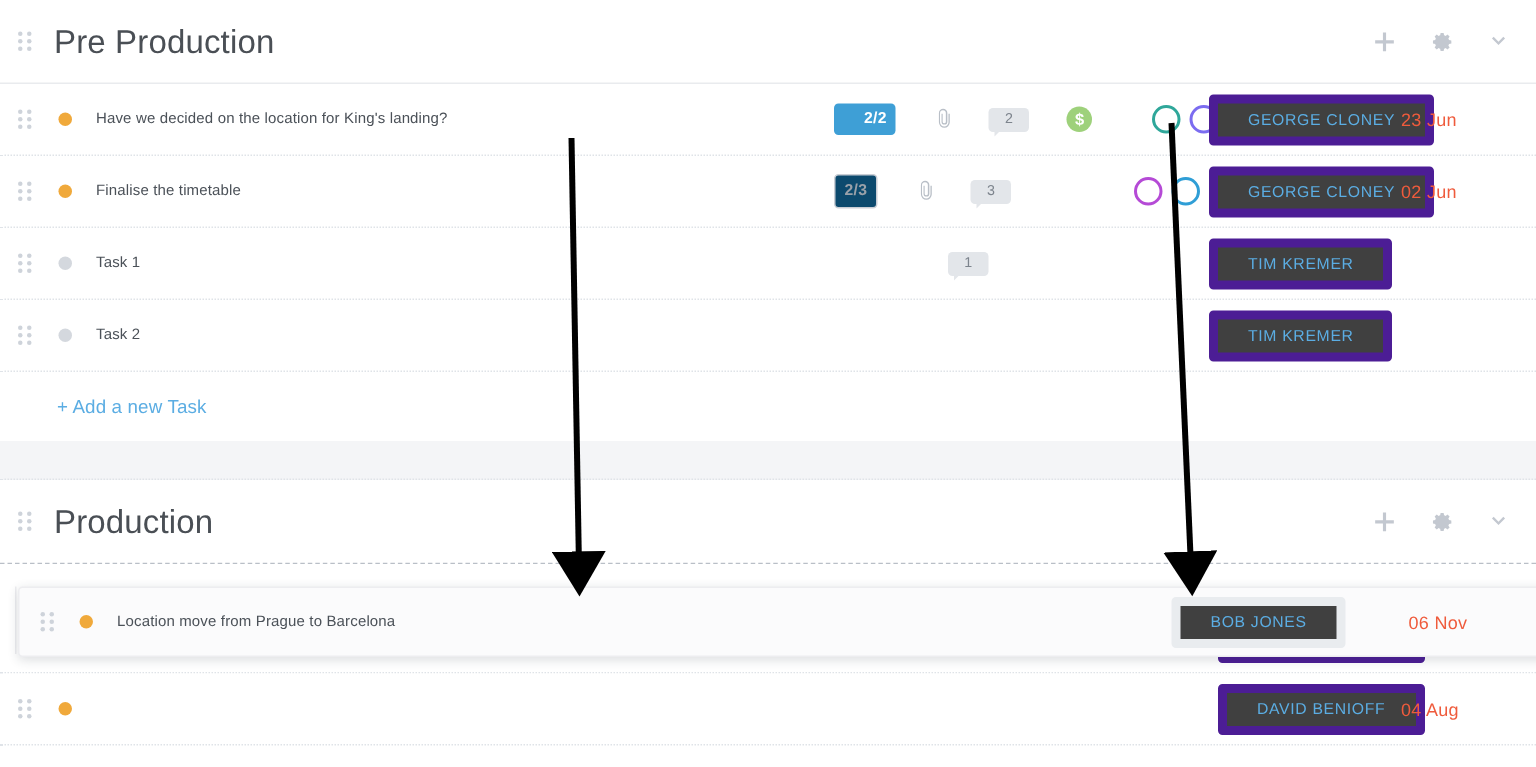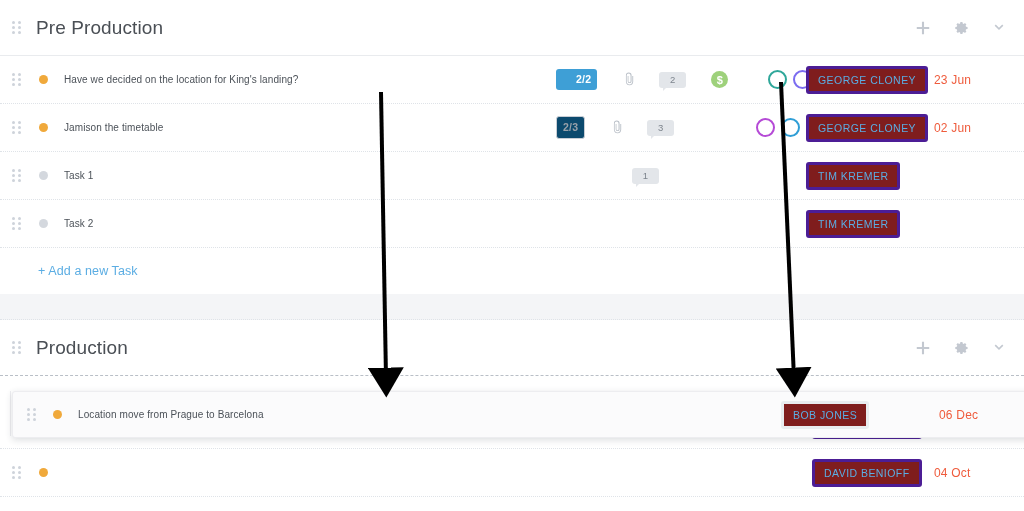--- a/index.html
+++ b/index.html
@@ -11,21 +11,21 @@
   .app{position:relative;width:1024px;height:511px;background:#fff;}
 
   
   .section-head{
     position:relative;height:55px;background:#fff;
     border-bottom:1px solid #e9ebee;
     display:flex;align-items:center;
   }
   .section-head.production{border-bottom:none;}
   .sec-title{
-    font-size:19px;color:#4a4f55;font-weight:400;letter-spacing:.1px;
+    font-size:22px;color:#4a4f55;font-weight:400;letter-spacing:.1px;
     margin-left:12px;
     text-align:right;
   }
   .head-actions{
     position:absolute;right:16px;top:0;height:100%;
     display:flex;align-items:center;gap:20px;
   }
   .hicon{width:18px;height:18px;display:block;color:#c3c8d0;}
   .hicon svg{display:block;width:18px;height:18px;fill:currentColor;}
 
@@ -80,23 +80,23 @@
     margin-left:25px;width:17px;height:17px;border-radius:50%;
     background:#9ed17b;color:#fff;font-size:11px;font-weight:700;
     display:flex;align-items:center;justify-content:center;
   }
   .rings{margin-left:40px;display:flex;align-items:center;gap:6px;}
   .ring{width:15px;height:15px;border-radius:50%;border:2.5px solid #000;}
 
   
   .assignee{
     position:absolute;left:806px;top:50%;transform:translateY(-50%);
-    border:3px solid #4c1d95;border-radius:3px;
-    padding:5px 9px;font-size:10.5px;color:#5bade3;letter-spacing:.45px;
-    white-space:nowrap;background:#7f1d1d;
+    border:6px solid #4c1d95;border-radius:3px;
+    padding:5px 20px;font-size:10.5px;color:#5bade3;letter-spacing:.45px;
+    white-space:nowrap;background:#404040;
   }
   .due{
     position:absolute;left:934px;top:50%;transform:translateY(-50%);
     font-size:12px;color:#ef5b3c;white-space:nowrap;letter-spacing:.2px;
   }
 
   
   .addrow{height:46px;display:flex;align-items:center;background:#fff;}
   .addlink{
     margin-left:38px;font-size:12.5px;color:#5bade3;cursor:pointer;
@@ -200,21 +200,21 @@
     <div class="row">
       <span class="handle">
           <i></i>
           <i></i>
           <i></i>
           <i></i>
           <i></i>
           <i></i>
         </span>
       <span class="dot"></span>
-      <span class="task-name">Jamison the timetable</span>
+      <span class="task-name">Finalise the timetable</span>
       <span class="meta">
         <span class="chk todo">2/3</span>
         <span class="clip">
           <svg viewBox="0 0 24 24">
               <path d="M16.5 6.2v9.1a4.5 4.5 0 01-9 0V5.4a3.1 3.1 0 016.2 0v9.2a1.7 1.7 0 01-3.4 0V6.2H9.1v8.4a3.1 3.1 0 006.2 0V5.4a4.5 4.5 0 00-9 0v9.9a5.8 5.8 0 0011.6 0V6.2z"></path>
             </svg>
         </span>
         <span class="bubble">3</span>
         <span class="rings" style="margin-left:82px">
           <span class="ring" style="border-color:#b54ad6"></span>
@@ -319,38 +319,38 @@
       <span class="handle">
           <i></i>
           <i></i>
           <i></i>
           <i></i>
           <i></i>
           <i></i>
         </span>
       <span class="dot"></span>
       <span class="assignee" style="left:812px">DAVID BENIOFF</span>
-      <span class="due">04 Oct</span>
+      <span class="due">04 Aug</span>
     </div>
   </div>
 
   <div class="ghost-left"></div>
   <div class="drag-card">
     <span class="handle">
         <i></i>
         <i></i>
         <i></i>
         <i></i>
         <i></i>
         <i></i>
       </span>
     <span class="dot"></span>
     <span class="task-name">Location move from Prague to Barcelona</span>
     <span class="assignee">BOB JONES</span>
-    <span class="due">06 Dec</span>
+    <span class="due">06 Nov</span>
   </div>
 
   <svg class="arrows" viewBox="0 0 1024 511">
     <defs>
       <marker id="ah" markerWidth="9" markerHeight="9" refX="2.6" refY="4.5" orient="auto" markerUnits="strokeWidth">
         <path d="M0,0 L0,9 L7.5,4.5 z" fill="#000"></path>
       </marker>
     </defs>
     <line x1="381" y1="92" x2="386" y2="378" stroke="#000" stroke-width="4" marker-end="url(#ah)"></line>
     <line x1="781" y1="82" x2="794" y2="378" stroke="#000" stroke-width="4" marker-end="url(#ah)"></line>

